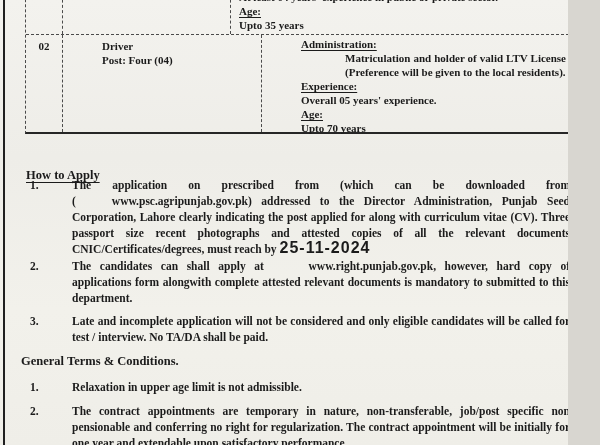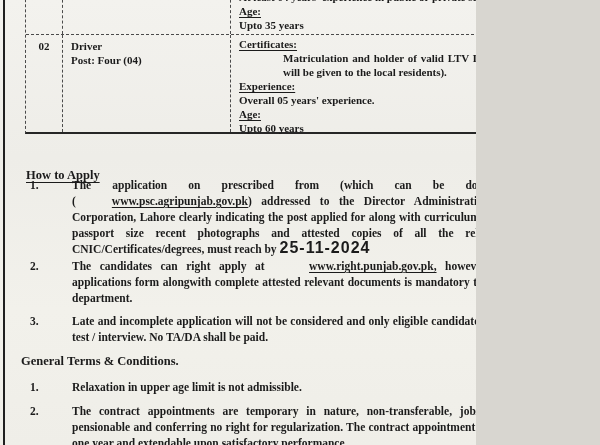--- a/index.html
+++ b/index.html
@@ -2,39 +2,39 @@
 <html><head>
 <meta charset="utf-8">
 <style>
   html,body{margin:0;padding:0;}
   body{
     width:600px;height:445px;overflow:hidden;
     font-family:"Liberation Serif","DejaVu Serif",serif;
     background:#d8d6d0;
   }
   .page{
-    position:relative;width:476px;height:445px;overflow:hidden;
+    position:relative;width:568px;height:445px;overflow:hidden;
     background:linear-gradient(180deg,#f3f2ee 0%,#eeede8 35%,#f2f1eb 70%,#efeee8 100%);
     color:#1b1b1b;
   }
   .edge{position:absolute;top:0;bottom:0;width:2px;background:#1f1f1f;}
   .edge.left{left:3px;}
   .edge.right{left:594px;}
 
   
   .jobs-table{
     position:absolute;left:25px;top:-16px;width:551px;height:150px;
     border-right:2px solid #262626;border-bottom:2px solid #262626;
     border-left:1px dashed #4a4a4a;
     box-sizing:border-box;
     font-size:11px;font-weight:bold;line-height:14px;
   }
   .trow{display:flex;box-sizing:border-box;}
   .trow-1{height:50px;}
-  .trow-2{height:98px;border-top:1px dashed #4a4a4a;}
+  .trow-2{height:98px;border-top:1px dashed #4a4a4a;gap:31px;}
   .c{box-sizing:border-box;}
   .c1{width:37px;text-align:center;padding-top:4px;border-right:1px dashed #4a4a4a;}
   .c2{width:168px;padding:4px 4px 0 8px;border-right:1px dashed #4a4a4a;}
   .c3{flex:1;padding:2px 8px 0 8px;}
   .trow-1 .c3{padding-top:6px;}
   .lbl{text-decoration:underline;text-underline-offset:2px;}
   .just{text-align:justify;margin-left:44px;}
 
   
   .heading{position:absolute;font-weight:bold;font-size:12.5px;}
@@ -44,21 +44,21 @@
   
   .li{position:absolute;left:30px;width:540px;font-size:11.5px;font-weight:bold;line-height:16px;}
   .li .num{position:absolute;left:0;top:0;width:30px;}
   .li .txt{margin-left:42px;width:498px;text-align:justify;text-align-last:left;}
   .li-1{top:177px;}
   .li-2{top:258px;}
   .li-3{top:313px;}
   .gt-1{top:379px;}
   .gt-2{top:403px;}
 
-  .u{text-decoration:underline;text-underline-offset:2px;padding-left:36px;}
+  .u{text-underline-offset:2px;padding-left:36px;}
   .big-date{
     font-family:"Liberation Sans","DejaVu Sans",sans-serif;
     font-size:16px;font-weight:600;letter-spacing:1px;line-height:12px;
     white-space:nowrap;
   }
 </style>
 </head>
 <body>
 
 <div class="page">
@@ -77,39 +77,39 @@
     </div>
     <div class="trow trow-2">
       <div class="c c1">
         <div>02</div>
       </div>
       <div class="c c2">
         <div>Driver</div>
         <div>Post: Four (04)</div>
       </div>
       <div class="c c3">
-        <div class="lbl">Certificates:</div>
+        <div class="lbl">Administration:</div>
         <div class="just">Matriculation and holder of valid LTV License (Preference will be given to the local residents).</div>
         <div class="lbl">Experience:</div>
         <div>Overall 05 years' experience.</div>
         <div class="lbl">Age:</div>
-        <div>Upto 60 years</div>
+        <div>Upto 70 years</div>
       </div>
     </div>
   </div>
 
   <div class="heading hta">How to Apply</div>
 
   <div class="li li-1">
     <div class="num">1.</div>
     <div class="txt"><span>The application on prescribed from (which can be downloaded from (</span><span class="u">www.psc.agripunjab.gov.pk</span><span>) addressed to the Director Administration, Punjab Seed Corporation, Lahore clearly indicating the post applied for along with curriculum vitae (CV). Three passport size recent photographs and attested copies of all the relevant documents CNIC/Certificates/degrees, must reach by </span><span class="big-date">25-11-2024</span></div>
   </div>
   <div class="li li-2">
     <div class="num">2.</div>
-    <div class="txt"><span>The candidates can right apply at </span><span class="u">www.right.punjab.gov.pk,</span><span> however, hard copy of applications form alongwith complete attested relevant documents is mandatory to submitted to this department.</span></div>
+    <div class="txt"><span>The candidates can shall apply at </span><span class="u">www.right.punjab.gov.pk,</span><span> however, hard copy of applications form alongwith complete attested relevant documents is mandatory to submitted to this department.</span></div>
   </div>
   <div class="li li-3">
     <div class="num">3.</div>
     <div class="txt"><span>Late and incomplete application will not be considered and only eligible candidates will be called for test / interview. No TA/DA shall be paid.</span></div>
   </div>
 
   <div class="heading gtc">General Terms &amp; Conditions.</div>
 
   <div class="li gt-1">
     <div class="num">1.</div>

